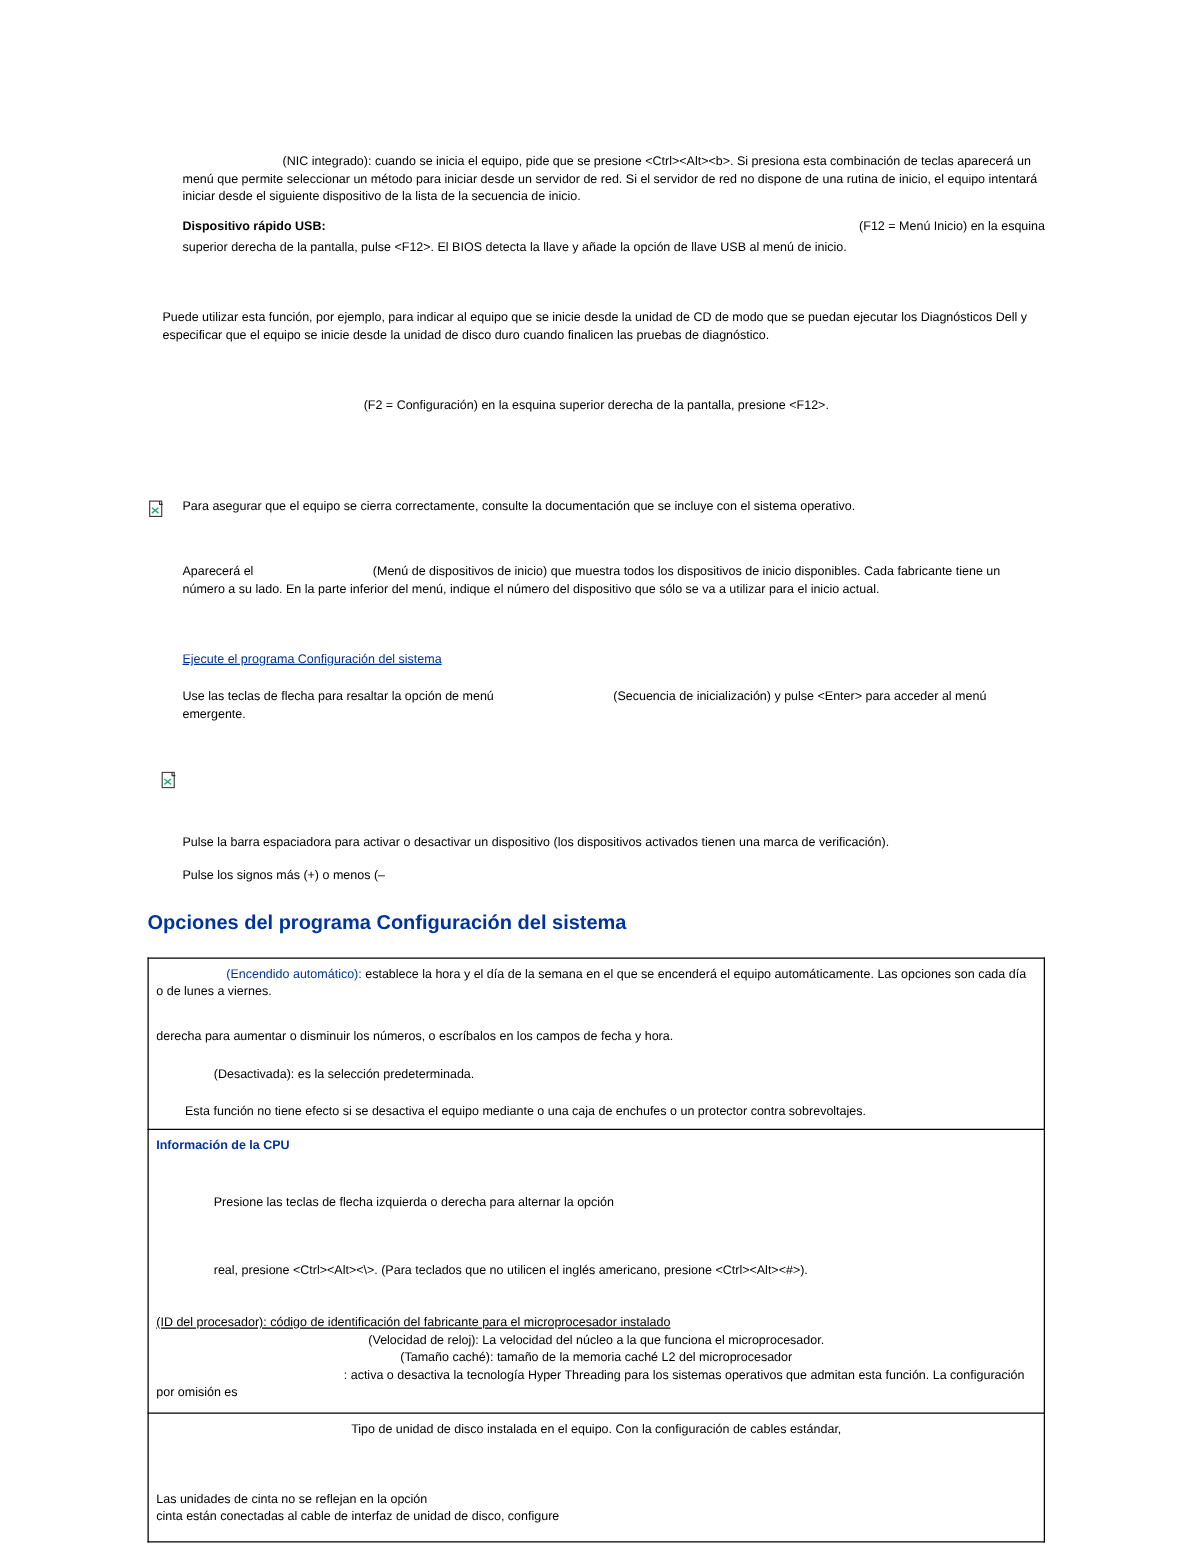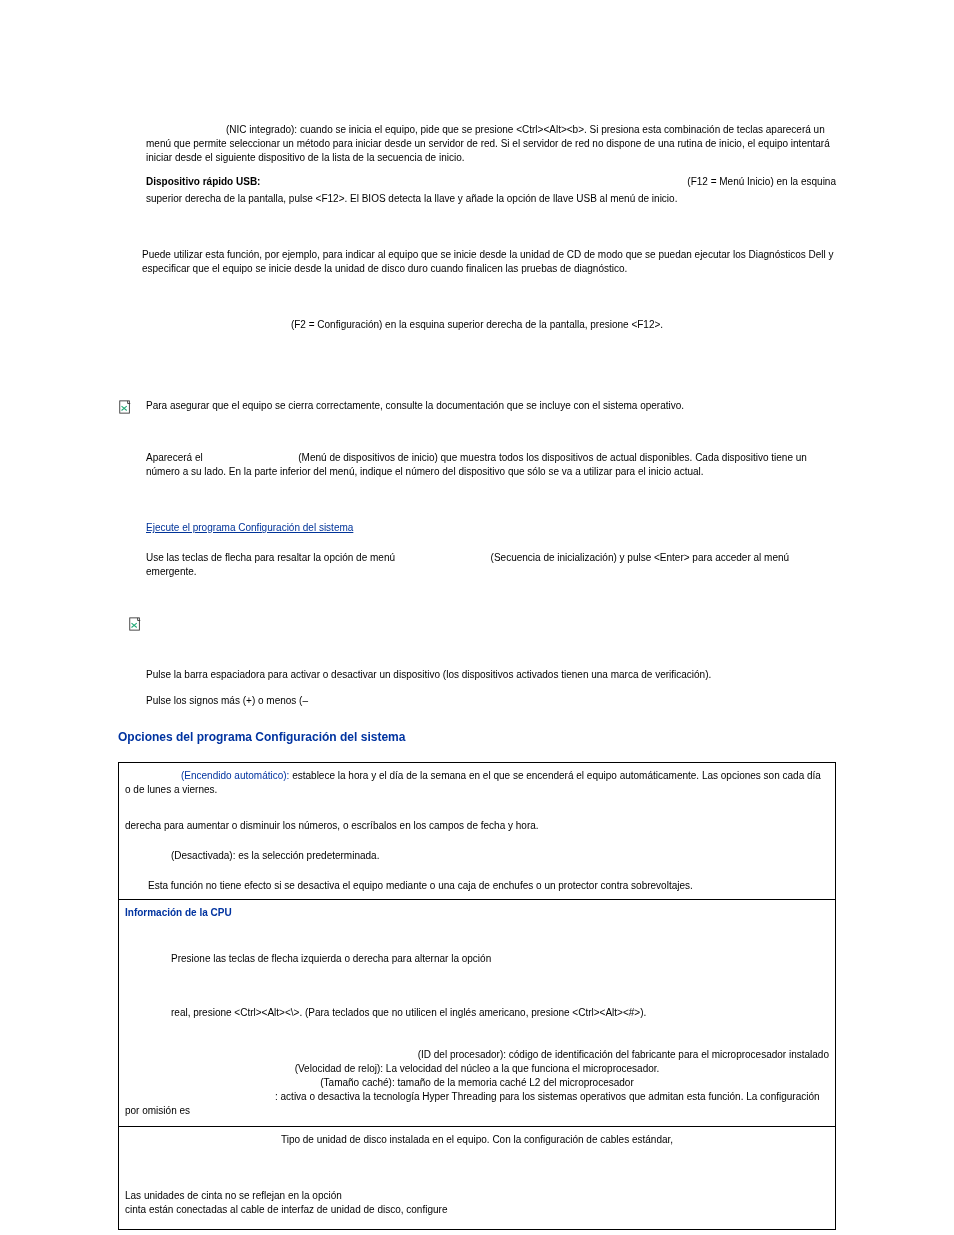--- a/index.html
+++ b/index.html
@@ -19,21 +19,21 @@
   }
   p {
     margin: 3px 0;
     line-height: 1.4;
   }
   .bold {
     font-weight: bold;
   }
   h2 {
     font-family: Verdana, Arial, sans-serif;
-    font-size: 12px;
+    font-size: 16px;
     font-weight: bold;
     color: #0033a0;
     margin: 22px 0 18px 0;
   }
   .note-row {
     display: flex;
     align-items: flex-start;
     margin: 14px 0;
   }
   .note-icon {
@@ -87,21 +87,21 @@
 
     <p style="margin-top:10px;">
       <span class="bold">Dispositivo rápido USB:</span>
       <span style="float:right;margin-left:28px;">(F12 = Menú Inicio) en la esquina</span>
     </p>
     <p>superior derecha de la pantalla, pulse &lt;F12&gt;. El BIOS detecta la llave y añade la opción de llave USB al menú de inicio.</p>
   </div>
 
   <div class="gap-l"></div>
 
-  <p style="margin-left:24px;">Puede utilizar esta función, por ejemplo, para indicar al equipo que se inicie desde la unidad de CD de modo que se puedan ejecutar los Diagnósticos Dell y especificar que el equipo se inicie desde la unidad de disco duro cuando finalicen las pruebas de diagnóstico.</p>
+  <p style="margin-left:12px;">Puede utilizar esta función, por ejemplo, para indicar al equipo que se inicie desde la unidad de CD de modo que se puedan ejecutar los Diagnósticos Dell y especificar que el equipo se inicie desde la unidad de disco duro cuando finalicen las pruebas de diagnóstico.</p>
 
   <div class="gap-l"></div>
 
   <p class="center-line indent1" style="text-align:center;">(F2 = Configuración) en la esquina superior derecha de la pantalla, presione &lt;F12&gt;.</p>
 
   <div style="height:50px;"></div>
 
   <div class="note-row indent1">
     <svg class="note-icon" viewBox="0 0 16 16">
       <rect x="2" y="1" width="11" height="14" fill="#fff" stroke="#333" stroke-width="1"></rect>
@@ -109,21 +109,21 @@
       <path d="M4 7 L10 12 M10 7 L4 12" stroke="#2a7" stroke-width="1.2"></path>
     </svg>
     <p style="flex:1;margin:0;">Para asegurar que el equipo se cierra correctamente, consulte la documentación que se incluye con el sistema operativo.</p>
   </div>
 
   <div class="gap-m"></div>
 
   <p class="indent1">
     <span>Aparecerá el</span>
     <span style="display:inline-block;width:90px;"></span>
-    <span>(Menú de dispositivos de inicio) que muestra todos los dispositivos de actual disponibles. Cada dispositivo tiene un número a su lado. En la parte inferior del menú, indique el número del dispositivo que sólo se va a utilizar para el inicio actual.</span>
+    <span>(Menú de dispositivos de inicio) que muestra todos los dispositivos de inicio disponibles. Cada fabricante tiene un número a su lado. En la parte inferior del menú, indique el número del dispositivo que sólo se va a utilizar para el inicio actual.</span>
   </p>
 
   <div class="gap-l"></div>
 
   <p class="indent1">
     <a href="#" class="link">Ejecute el programa Configuración del sistema</a>
   </p>
 
   <div class="gap-s"></div>
 
@@ -166,21 +166,21 @@
       </td>
     </tr>
     <tr>
       <td>
         <p class="cpu-head" style="margin:0 0 4px 0;">Información de la CPU</p>
         <div style="height:28px;"></div>
         <p style="margin:0 0 4px 0;text-indent:46px;">Presione las teclas de flecha izquierda o derecha para alternar la opción</p>
         <div style="height:36px;"></div>
         <p style="margin:0 0 4px 0;text-indent:46px;">real, presione &lt;Ctrl&gt;&lt;Alt&gt;&lt;\&gt;. (Para teclados que no utilicen el inglés americano, presione &lt;Ctrl&gt;&lt;Alt&gt;&lt;#&gt;).</p>
         <div style="height:24px;"></div>
-        <p style="margin:0;text-align:right;">(ID del procesador): código de identificación del fabricante para el microprocesador instalado</p>
+        <p style="margin:0;text-align:left;text-decoration:underline;">(ID del procesador): código de identificación del fabricante para el microprocesador instalado</p>
         <p style="margin:0;text-align:center;">(Velocidad de reloj): La velocidad del núcleo a la que funciona el microprocesador.</p>
         <p style="margin:0;text-align:center;">(Tamaño caché): tamaño de la memoria caché L2 del microprocesador</p>
         <p style="margin:0 0 2px 0;"><span style="display:inline-block;width:150px;"></span><span>: activa o desactiva la tecnología Hyper Threading para los sistemas operativos que admitan esta función. La configuración por omisión es</span></p>
       </td>
     </tr>
     <tr>
       <td>
         <p style="margin:0;text-align:center;">Tipo de unidad de disco instalada en el equipo. Con la configuración de cables estándar,</p>
         <div style="height:42px;"></div>
         <p style="margin:0;">Las unidades de cinta no se reflejan en la opción</p>

